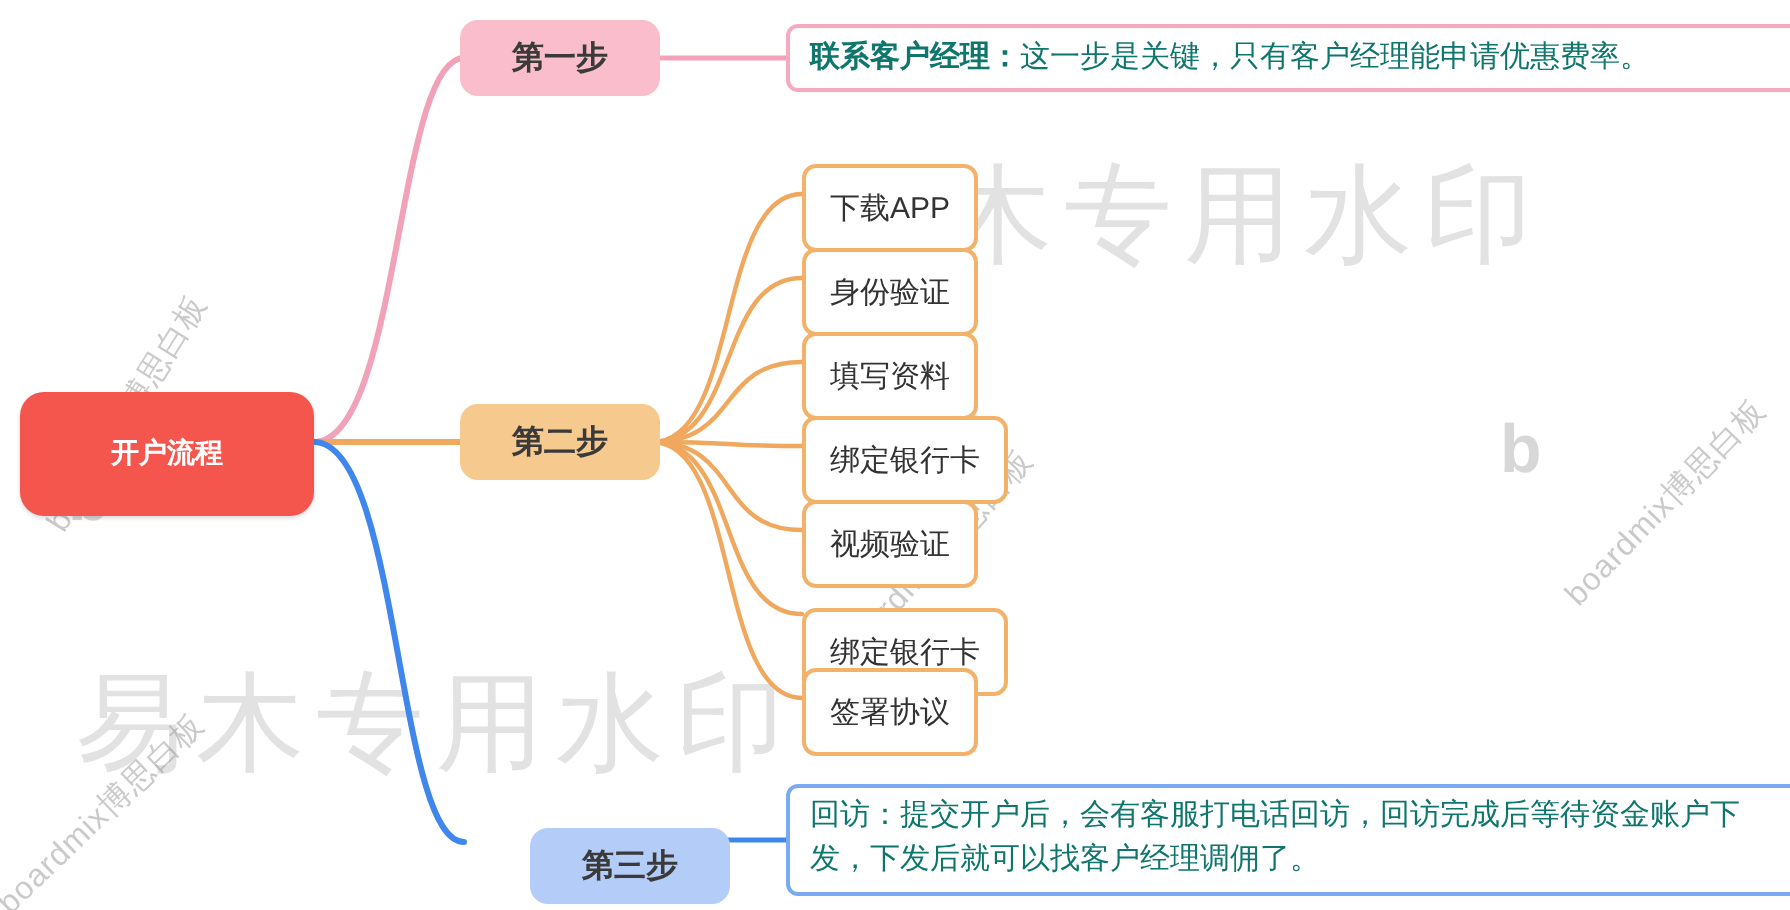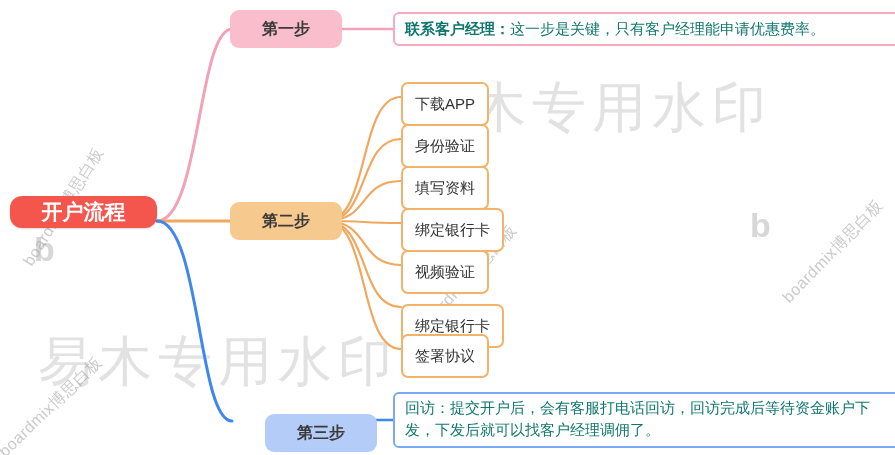--- a/index.html
+++ b/index.html
@@ -30,29 +30,29 @@
   svg.edges path{fill:none;stroke-linecap:round;}
   .edge-pink{stroke:var(--branch1-line,#f2a2b8);stroke-width:3;}
   .edge-orange{stroke:var(--branch2-line,#f0a85e);stroke-width:3;}
   .edge-blue{stroke:var(--branch3-line,#3f87ec);stroke-width:3;}
   .edge-thin-orange{stroke:var(--branch2-line,#f0a85e);stroke-width:2.2;}
   .edge-thin-pink{stroke:var(--branch1-line,#f2a2b8);stroke-width:2.4;}
   .edge-thin-blue{stroke:var(--branch3-line,#3f87ec);stroke-width:2.4;}
   
   .node{position:absolute;z-index:3;box-sizing:border-box;display:flex;align-items:center;}
   .root-node{
-    left:10px;top:196px;width:147px;height:32px;
+    left:10px;top:196px;width:147px;height:62px;
     background:var(--root-bg,#f4564e);
     border-radius:12px;
     justify-content:center;
-    color:#ffffff;font-size:21px;font-weight:700;
+    color:#ffffff;font-size:14px;font-weight:700;
     box-shadow:0 1px 2px rgba(0,0,0,0.15);
   }
   .step-node{
-    width:112px;height:38px;left:230px;
+    width:100px;height:38px;left:230px;
     border-radius:9px;justify-content:center;
     font-size:16px;font-weight:600;color:#3a3a3a;
   }
   .step1-node{top:10px;background:var(--step1-bg,#f9bdcb);}
   .step2-node{top:202px;background:var(--step2-bg,#f6c98f);}
   .step3-node{top:414px;background:var(--step3-bg,#b4cdf8);margin-left:35px;}
   .child-node{
     left:401px;height:44px;
     background:#ffffff;
     border:2px solid var(--child-border,#f3b269);

